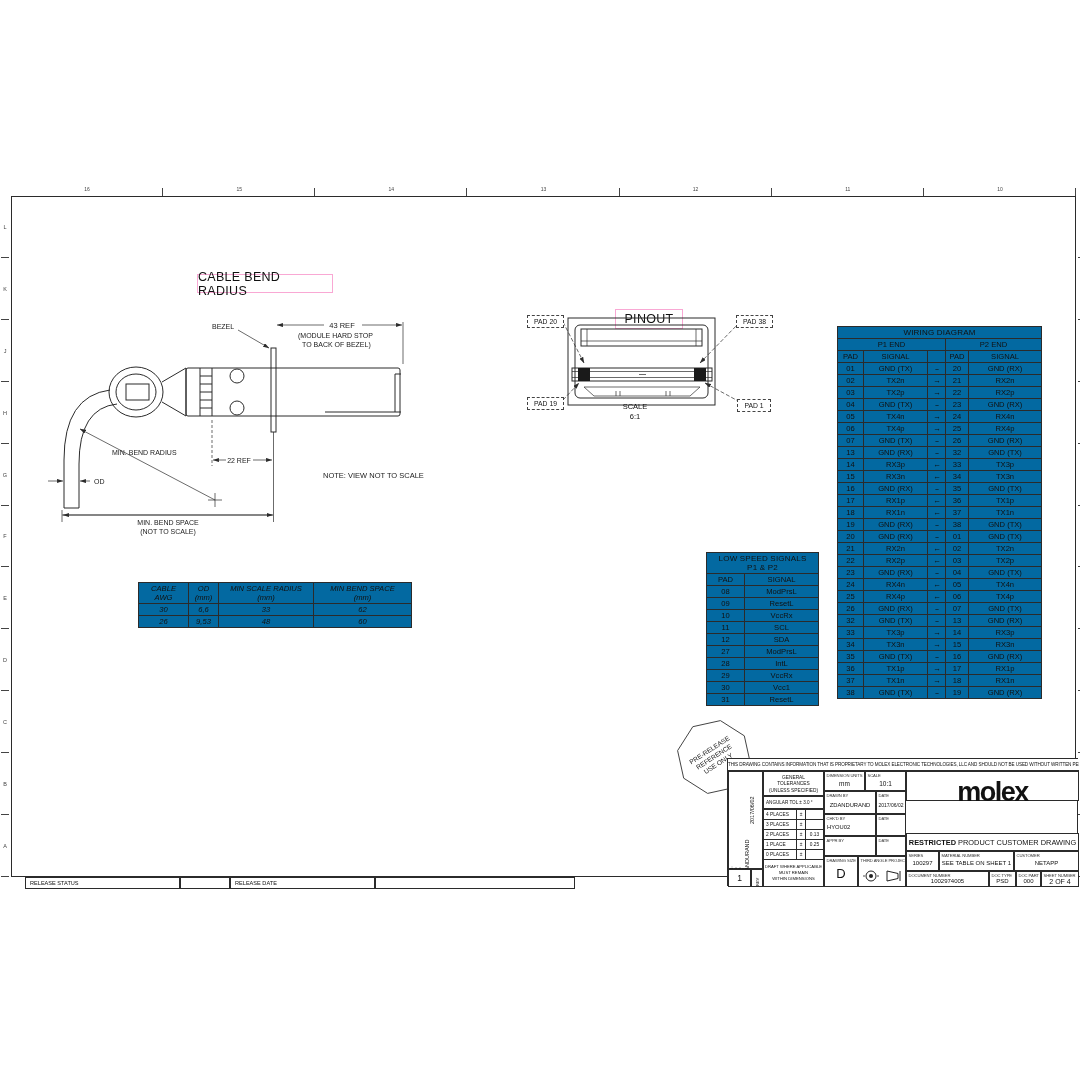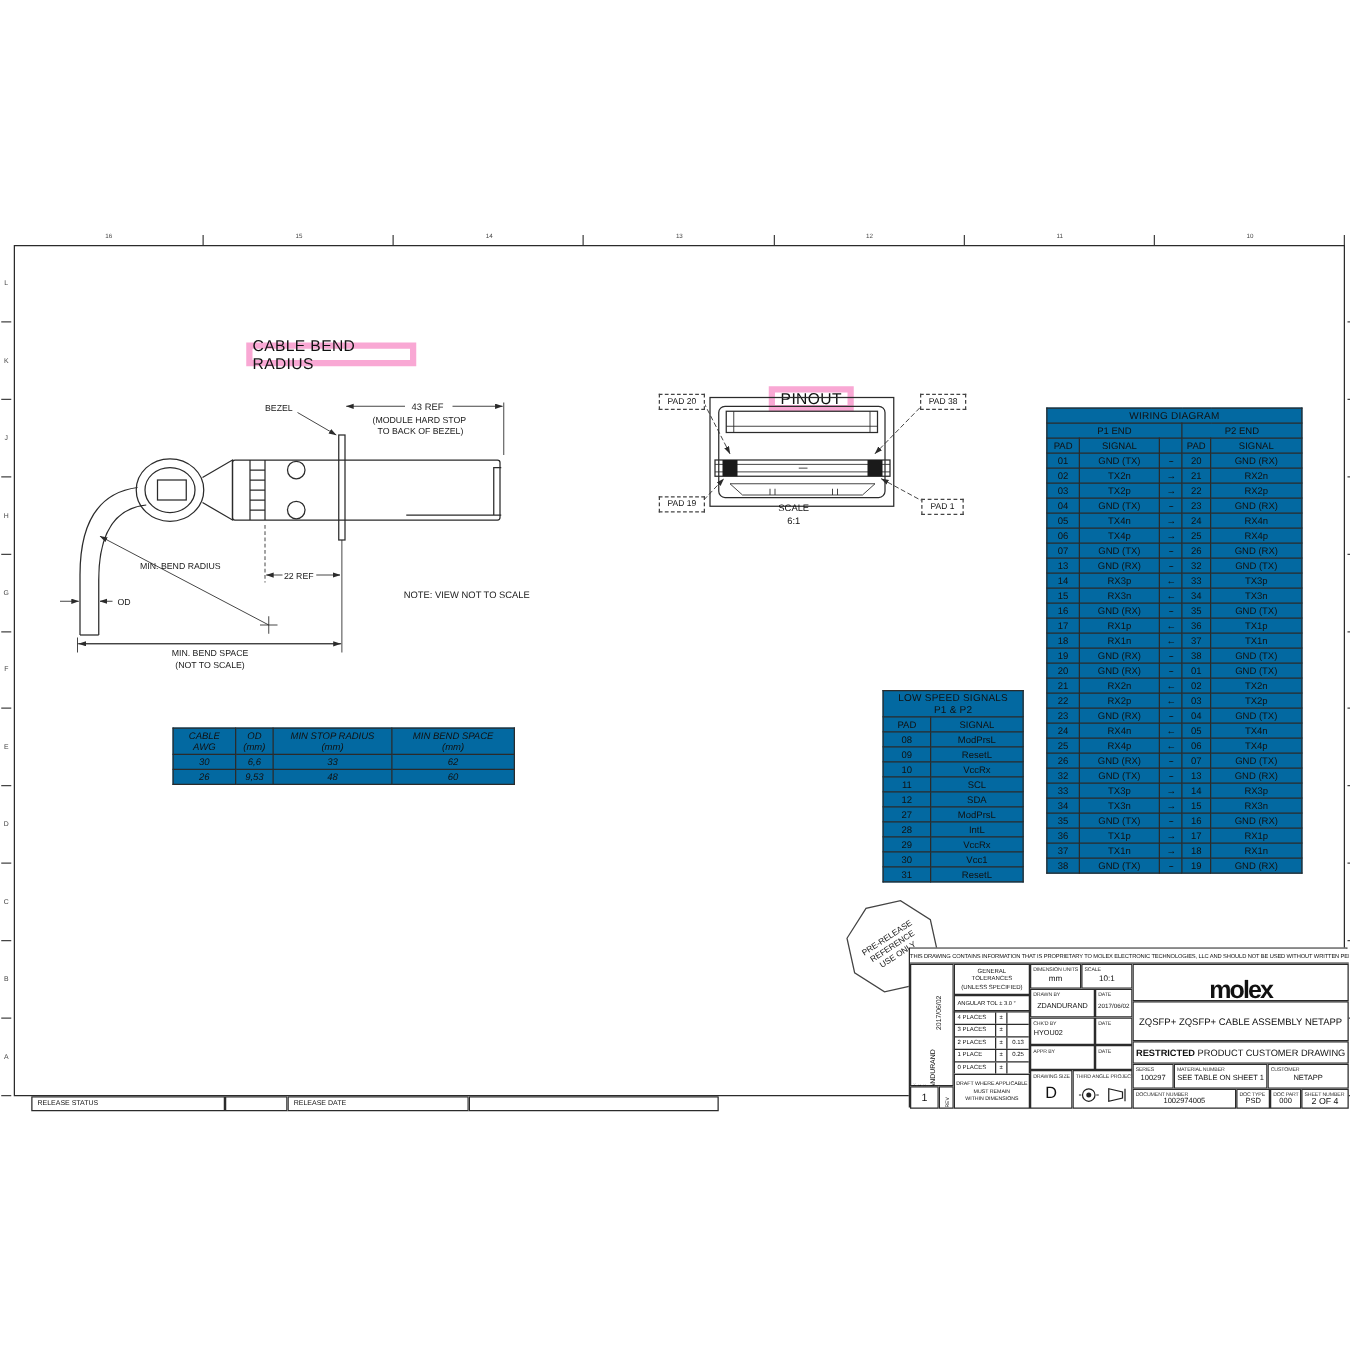--- a/index.html
+++ b/index.html
@@ -12,21 +12,21 @@
   .zones-top{position:absolute;left:11px;top:184px;width:1065px;height:12px;display:flex;}
   .zone-num{flex:1;position:relative;text-align:center;font-size:5px;color:#444;line-height:10px;}
   .zone-num::after{content:"";position:absolute;right:0;top:4px;height:8px;border-right:1px solid #444;}
   .zones-side{position:absolute;top:196px;width:10px;height:681px;display:flex;flex-direction:column;}
   .zones-left{left:0;}
   .zones-right{left:1077px;}
   .zone-letter{flex:1;position:relative;text-align:center;font-size:5.5px;color:#444;
                display:flex;align-items:center;justify-content:center;}
   .zone-letter::after{content:"";position:absolute;bottom:0;left:1px;width:8px;border-bottom:1px solid #444;}
   
-  .title-box{position:absolute;border:5px solid #f9a8d4;background:#fff;display:flex;
+  .title-box{position:absolute;border:1px solid #f9a8d4;background:#fff;display:flex;
              align-items:center;justify-content:center;font-size:12.5px;letter-spacing:.3px;box-sizing:border-box;}
   
   svg text{font-family:"Liberation Sans",sans-serif;fill:#1a1a1a;}
   .lines{stroke:#2b2b2b;stroke-width:1;fill:none;}
   .thin{stroke:#2b2b2b;stroke-width:.7;fill:none;}
   
   table{border-collapse:collapse;table-layout:fixed;background:#0369a1;}
   .dtable{position:absolute;}
   .dtable table{width:100%;}
   .dtable td,.dtable th{border:1px solid #2b2b2b;font-weight:normal;text-align:center;
@@ -199,21 +199,21 @@
 
         <th>
             <div>CABLE</div>
             <div>AWG</div>
           </th>
             <th>
             <div>OD</div>
             <div>(mm)</div>
           </th>
             <th>
-            <div>MIN STOP RADIUS</div>
+            <div>MIN SCALE RADIUS</div>
             <div>(mm)</div>
           </th>
             <th>
             <div>MIN BEND SPACE</div>
             <div>(mm)</div>
           </th>
           </tr>
       </thead>
       <tbody>
 
@@ -643,24 +643,21 @@
       <span class="lbl">THIRD ANGLE PROJECTION</span>
       <svg style="position:absolute;left:4px;top:12px;" width="40" height="14" viewBox="0 0 40 14">
         <circle cx="8" cy="7" r="5" fill="none" stroke="#222" stroke-width="1"></circle>
         <circle cx="8" cy="7" r="2" fill="#222"></circle>
         <path d="M0,7 L2,7 M14,7 L16,7" stroke="#222" stroke-width=".8"></path>
         <path d="M24,2 L35,4.5 L35,9.5 L24,12 Z M37,2 L37,12" fill="none" stroke="#222" stroke-width="1"></path>
       </svg>
     </div>
 
     <div class="cell" style="left:178px;top:12px;width:173px;height:30px;">
-      <div class="val" style="top:12px;font-size:20px;font-weight:bold;letter-spacing:-1.5px;">molex</div>
-    </div>
-    <div class="cell" style="left:178px;top:42px;width:173px;height:32px;">
-      <div class="val" style="top:0;font-size:7.6px;">ZQSFP+ ZQSFP+ CABLE ASSEMBLY NETAPP</div>
+      <div class="val" style="top:12px;font-size:27px;font-weight:bold;letter-spacing:-1.5px;">molex</div>
     </div>
     <div class="cell" style="left:178px;top:74px;width:173px;height:18px;">
       <div class="val" style="top:0;font-size:7.4px;">
         <b>RESTRICTED</b>
         <span style="white-space:pre;"> PRODUCT CUSTOMER DRAWING</span>
       </div>
     </div>
     <div class="cell" style="left:178px;top:92px;width:33px;height:20px;">
       <span class="lbl">SERIES</span>
       <div class="val" style="font-size:6px;">100297</div>

